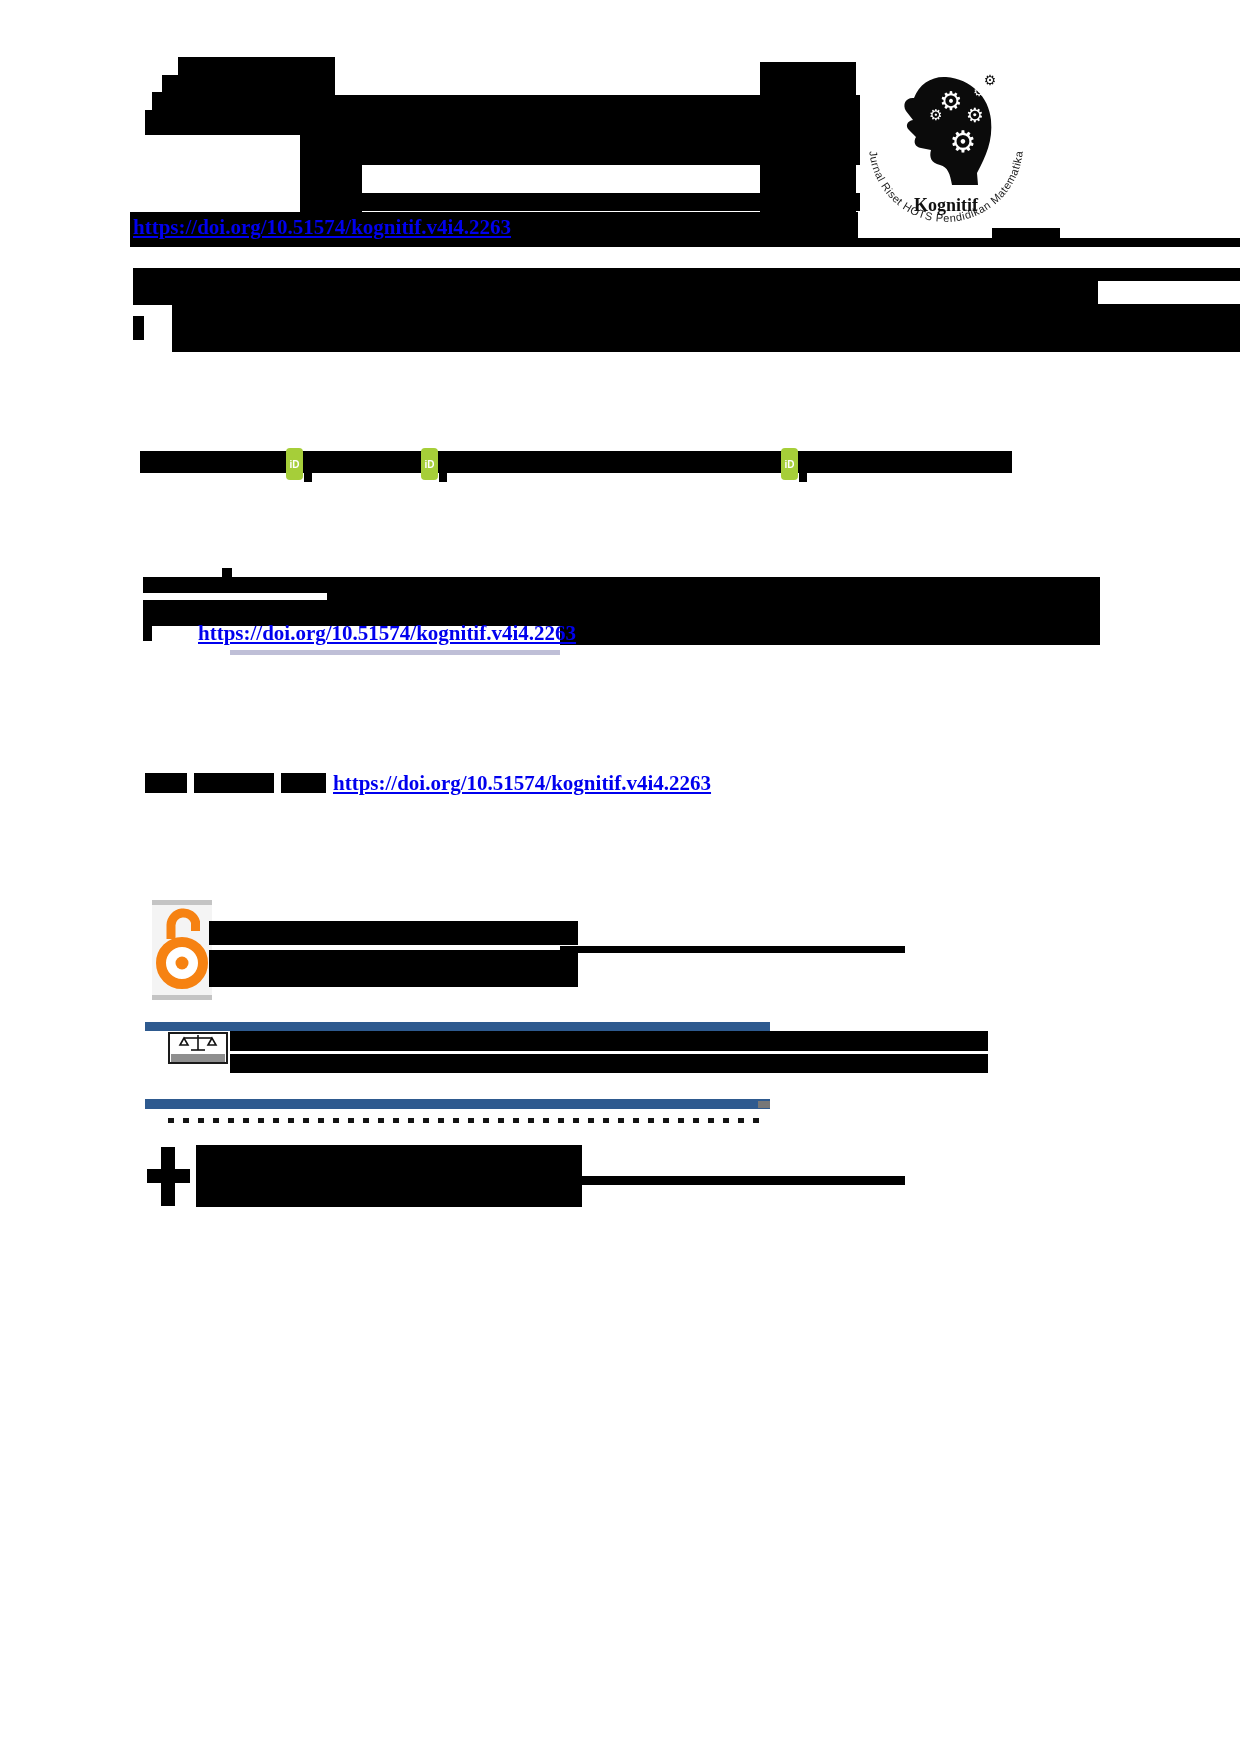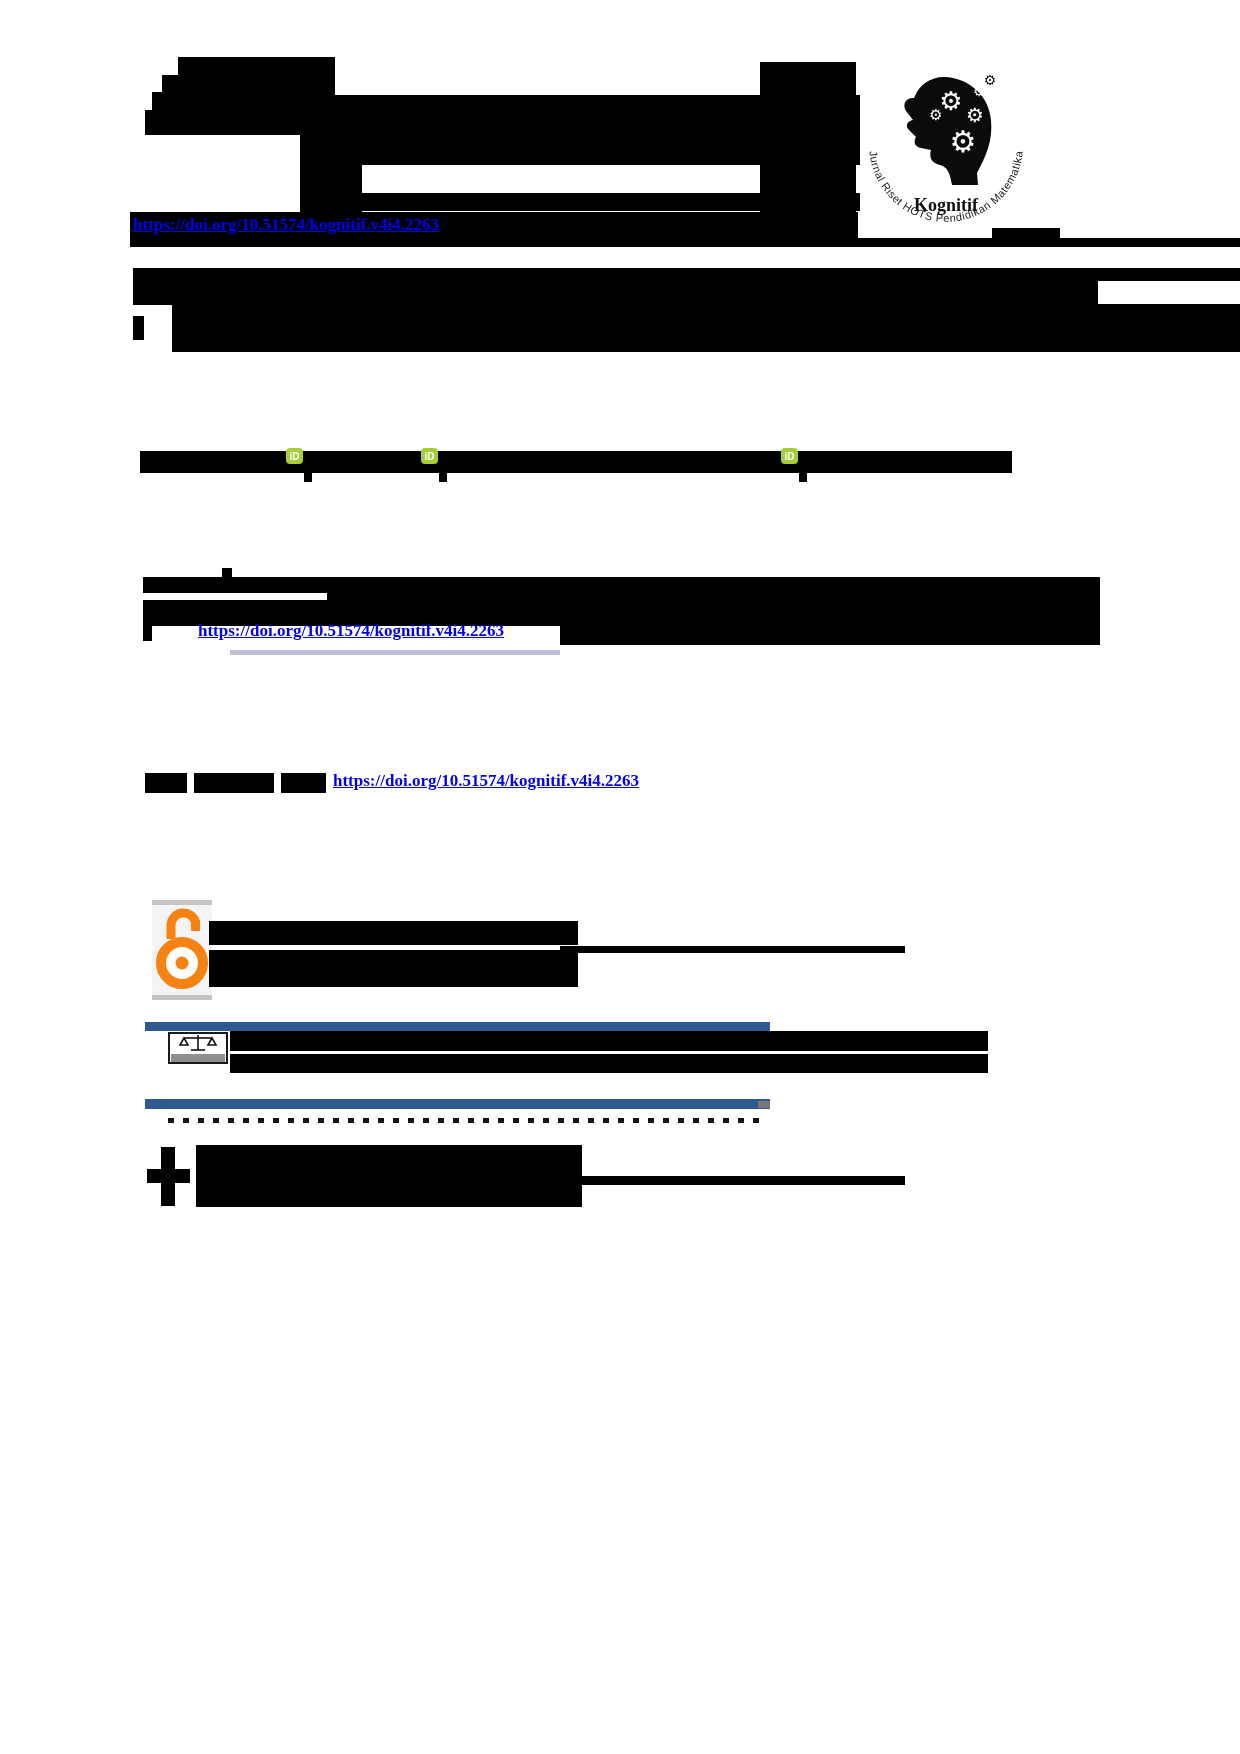--- a/index.html
+++ b/index.html
@@ -5,26 +5,26 @@
   html,body{margin:0;padding:0;background:#888;}
   #page{
     position:relative;width:1240px;height:1754px;margin:0 auto;
     background:#ffffff;overflow:hidden;
     font-family:"Liberation Serif",serif;
   }
   .rd{position:absolute;background:#000;}
   .wh{position:absolute;background:#fff;}
   .link{
     position:absolute;font-family:"Liberation Serif",serif;font-weight:bold;
-    font-size:17px;color:#0000EE;text-decoration:underline;white-space:nowrap;
+    font-size:21px;color:#0000EE;text-decoration:underline;white-space:nowrap;
     cursor:pointer;line-height:1.2;
   }
   .rule{position:absolute;background:#2E5A8F;}
   .orcid{
-    position:absolute;width:17px;height:16px;border-radius:4px;background:#A6CE39;
+    position:absolute;width:17px;height:32px;border-radius:4px;background:#A6CE39;
     color:#fff;font-family:"Liberation Sans",sans-serif;font-weight:bold;font-size:10px;
     display:flex;align-items:center;justify-content:center;cursor:pointer;
   }
   .ghost{position:absolute;background:rgba(25,25,112,0.28);}
   .dots{
     position:absolute;height:5px;
     background:repeating-linear-gradient(90deg,#151515 0 6px,transparent 6px 15px);
   }
   .oa-bg{position:absolute;background:#f4f4f4;}
   .gray-strip{position:absolute;background:#c4c4c4;}

